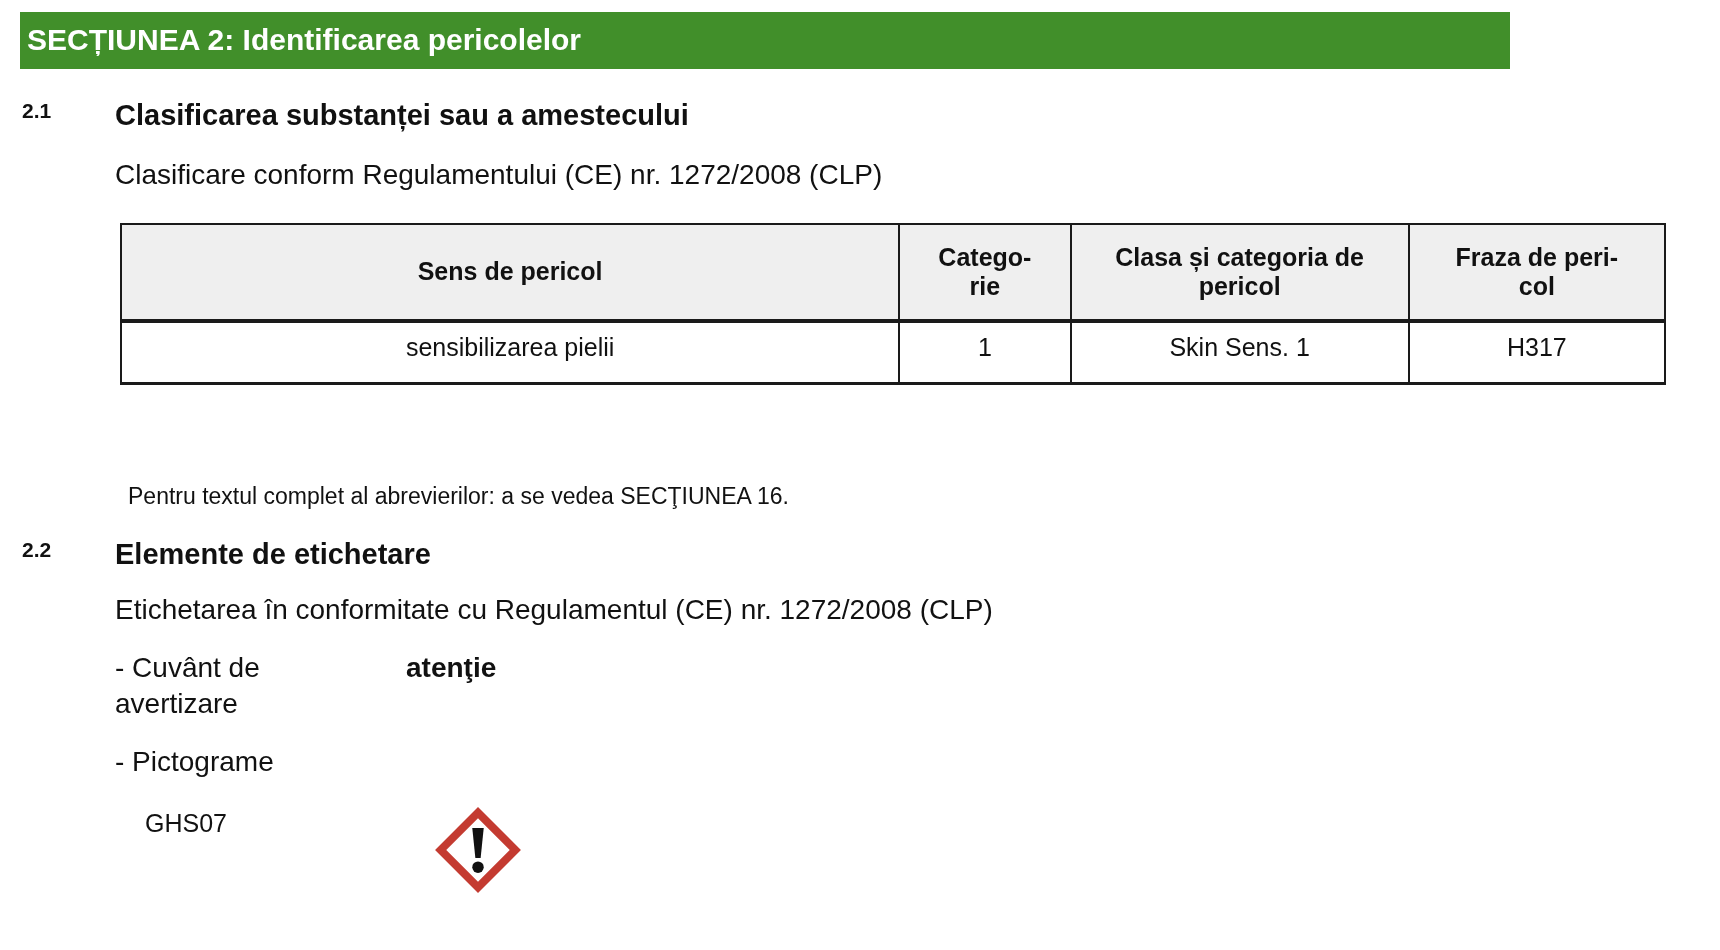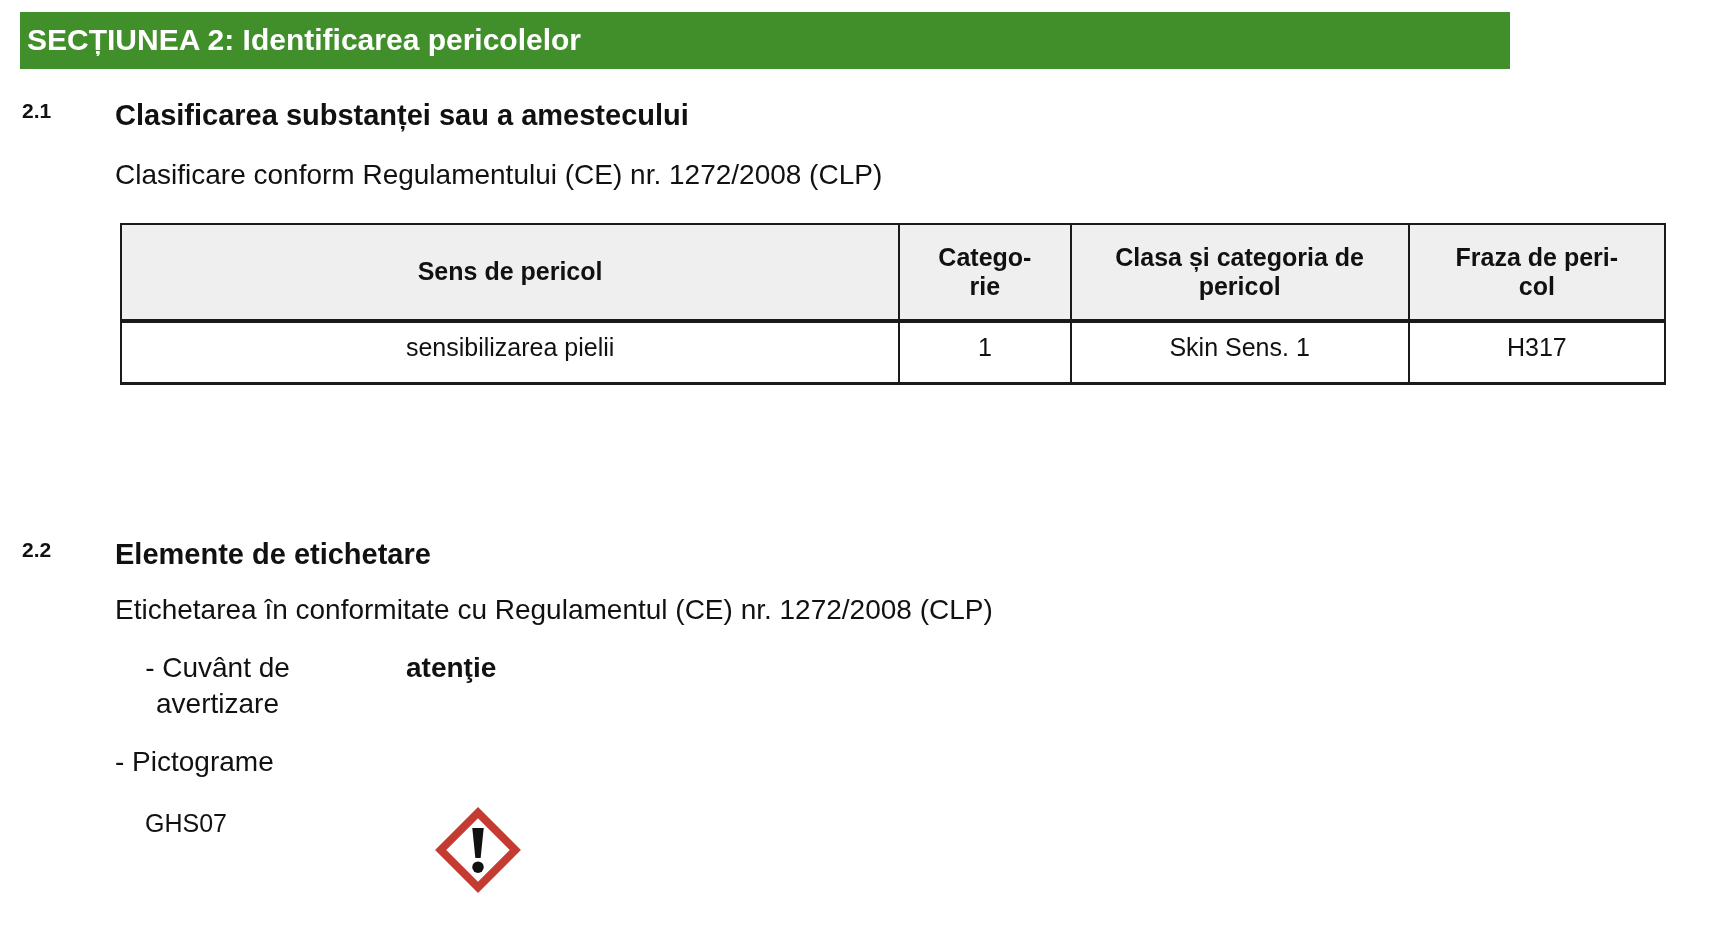--- a/index.html
+++ b/index.html
@@ -79,21 +79,20 @@
     left: 128px; top: 483px;
     font-size: 23px;
   }
   .signal-row {
     position: absolute;
     left: 115px; top: 650px;
     display: flex;
     align-items: flex-start;
     font-size: 28px;
     line-height: 36px;
-    text-align: center;
   }
   .signal-label { width: 205px; }
   .signal-value { margin-left: 86px; font-weight: bold; }
   .picto-block {
     position: absolute;
     left: 115px; top: 746px;
     font-size: 28px;
   }
   .ghs-code {
     position: absolute;
@@ -139,20 +138,21 @@
     <tbody>
       <tr>
         <td>sensibilizarea pielii</td>
         <td>1</td>
         <td>Skin Sens. 1</td>
         <td>H317</td>
       </tr>
     </tbody>
   </table>
 
+  <div class="footnote">Pentru textul complet al abrevierilor: a se vedea SECŢIUNEA 16.</div>
 
   <div class="sec-num" style="top:538px;">2.2</div>
   <div class="sec-title" style="top:538px;">Elemente de etichetare</div>
 
   <div class="body-text" style="top:594px;">Etichetarea în conformitate cu Regulamentul (CE) nr. 1272/2008 (CLP)</div>
 
   <div class="signal-row">
     <div class="signal-label">- Cuvânt de avertizare</div>
     <div class="signal-value">atenţie</div>
   </div>

